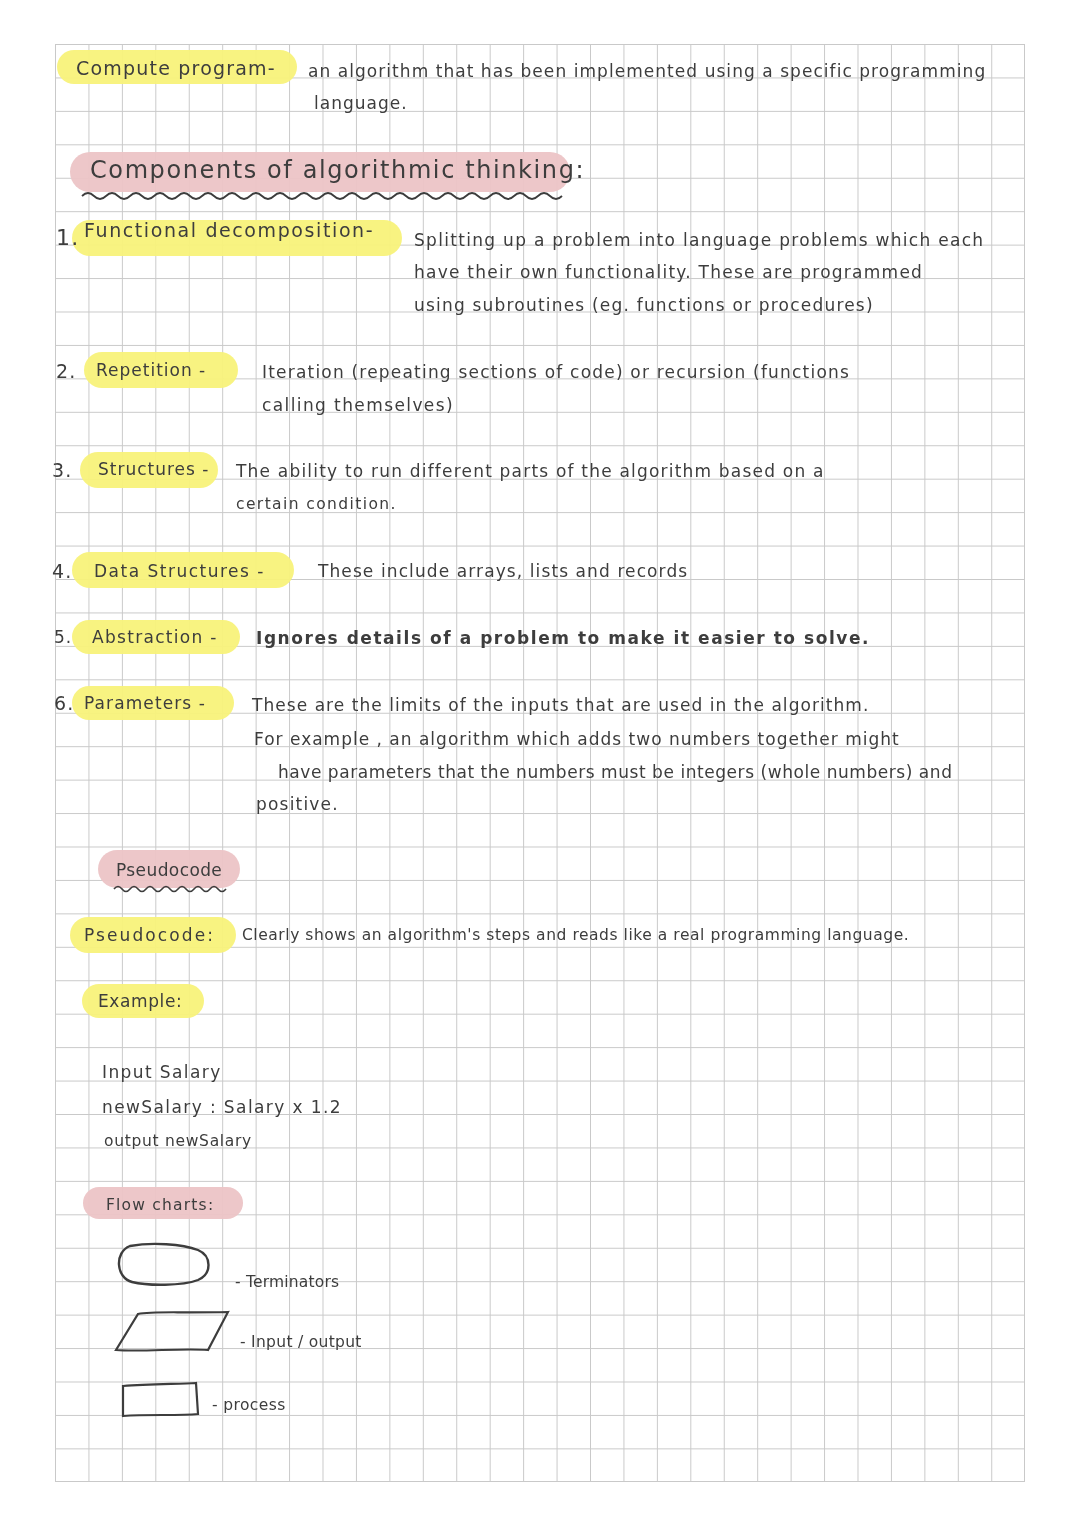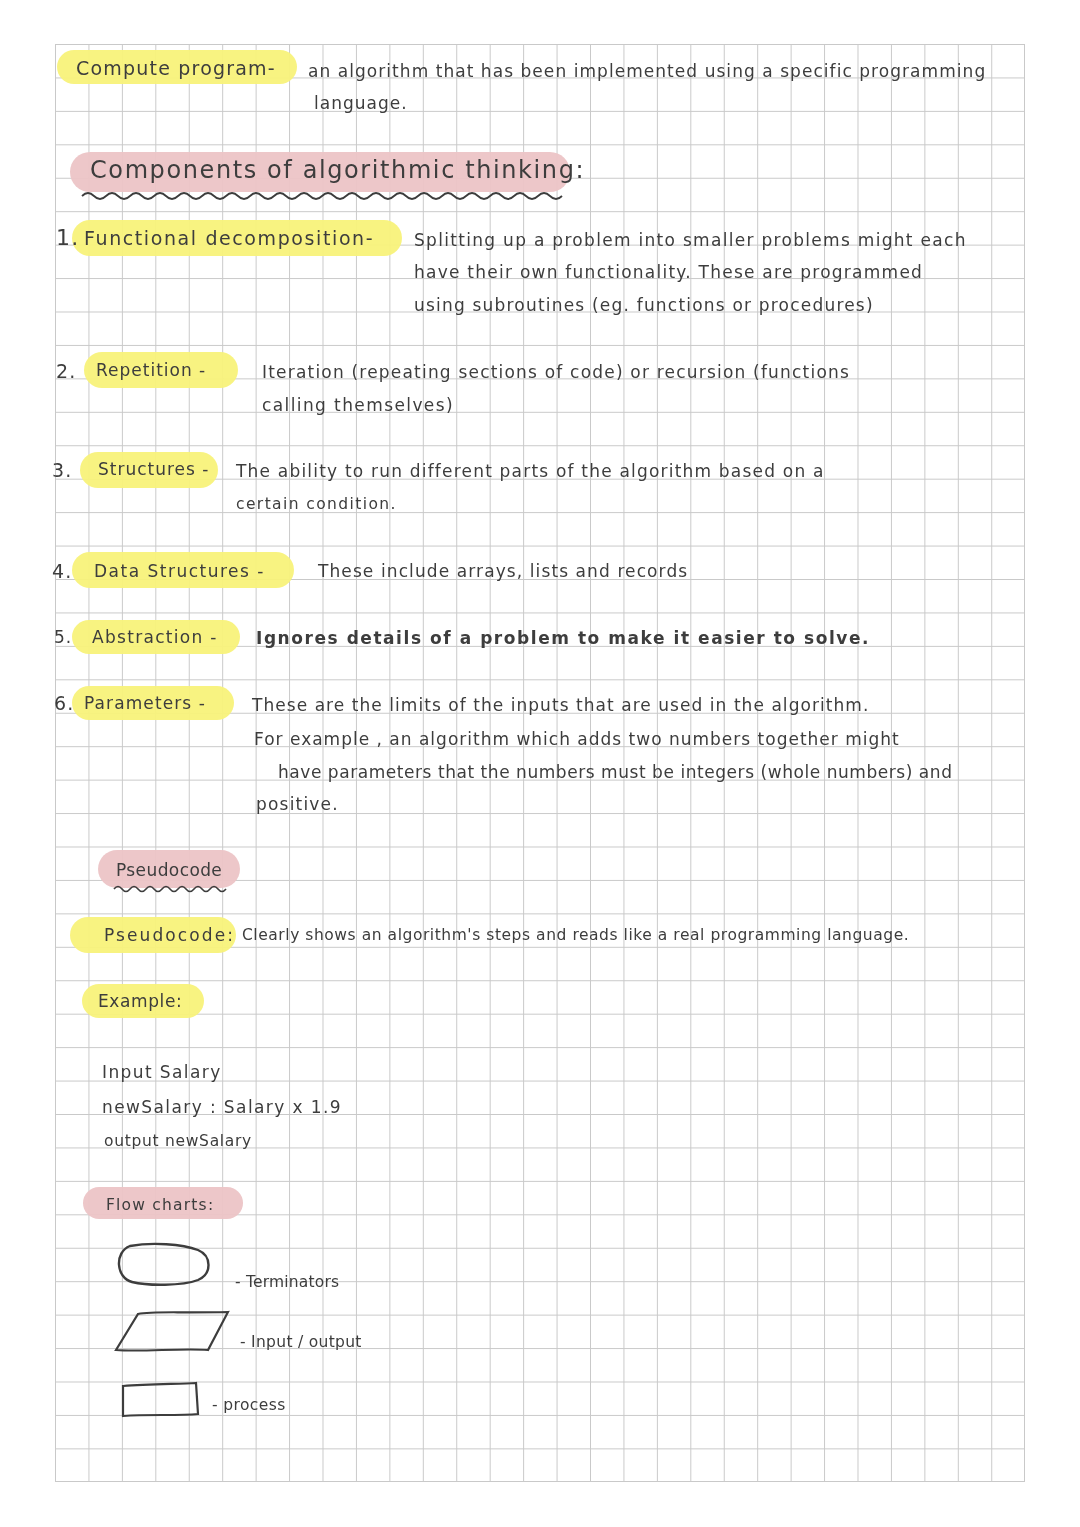--- a/index.html
+++ b/index.html
@@ -40,22 +40,22 @@
   <div class="ink sm" style="left:314px; top:103px;">language.</div>
 
   <div class="hl-p" style="left:70px; top:152px; width:500px; height:40px;"></div>
   <div class="ink" style="left:90px; top:170px; font-size:24px; letter-spacing:1.6px;">Components of algorithmic thinking:</div>
   <svg class="squiggle" style="left:80px; top:188px;" width="485" height="14" viewBox="0 0 485 14">
     <path d="M2 8 q6 -6 12 0 t12 0 t12 0 t12 0 t12 0 t12 0 t12 0 t12 0 t12 0 t12 0 t12 0 t12 0 t12 0 t12 0 t12 0 t12 0 t12 0 t12 0 t12 0 t12 0 t12 0 t12 0 t12 0 t12 0 t12 0 t12 0 t12 0 t12 0 t12 0 t12 0 t12 0 t12 0 t12 0 t12 0 t12 0 t12 0 t12 0 t12 0 t12 0 t12 0" fill="none" stroke="#3d3d3d" stroke-width="1.8"></path>
   </svg>
 
   <div class="hl-y" style="left:72px; top:220px; width:330px; height:36px;"></div>
   <div class="ink" style="left:56px; top:238px; font-size:22px;">1.</div>
-  <div class="ink" style="left:84px; top:238px; letter-spacing:1.6px;">Functional decomposition-</div>
-  <div class="ink sm" style="left:414px; top:240px; letter-spacing:1.3px;">Splitting up a problem into smaller problems might each</div>
+  <div class="ink" style="left:84px; top:230px; letter-spacing:1.6px;">Functional decomposition-</div>
+  <div class="ink sm" style="left:414px; top:240px; letter-spacing:1.3px;">Splitting up a problem into language problems which each</div>
   <div class="ink sm" style="left:414px; top:305px; letter-spacing:1.2px;">using  subroutines (eg. functions or procedures)</div>
   <div class="ink sm" style="left:414px; top:272px; letter-spacing:1.25px;">have their  own  functionality.  These are programmed</div>
 
   <div class="hl-y" style="left:84px; top:352px; width:154px; height:36px;"></div>
   <div class="ink" style="left:56px; top:371px;">2.</div>
   <div class="ink sm" style="left:96px; top:370px;">Repetition -</div>
   <div class="ink sm" style="left:262px; top:372px; letter-spacing:1.2px;">Iteration (repeating sections of code)  or recursion (functions</div>
   <div class="ink sm" style="left:262px; top:405px; letter-spacing:1.4px;">calling  themselves)</div>
 
   <div class="hl-y" style="left:80px; top:452px; width:138px; height:36px;"></div>
@@ -82,28 +82,28 @@
   <div class="ink sm" style="left:254px; top:772px; letter-spacing:0.55px;margin-left:24px;">have parameters that the  numbers must be  integers (whole numbers) and</div>
   <div class="ink sm" style="left:256px; top:804px; letter-spacing:1.2px;">positive.</div>
 
   <div class="hl-p" style="left:98px; top:850px; width:142px; height:38px;"></div>
   <div class="ink sm" style="left:116px; top:870px; letter-spacing:0.4px;">Pseudocode</div>
   <svg class="squiggle" style="left:112px; top:882px;" width="120" height="12" viewBox="0 0 120 12">
     <path d="M2 7 q4 -5 8 0 t8 0 t8 0 t8 0 t8 0 t8 0 t8 0 t8 0 t8 0 t8 0 t8 0 t8 0 t8 0 t8 0" fill="none" stroke="#3d3d3d" stroke-width="1.6"></path>
   </svg>
 
   <div class="hl-y" style="left:70px; top:917px; width:166px; height:36px;"></div>
-  <div class="ink sm" style="left:84px; top:935px; letter-spacing:2.1px;margin-left:20px;">Pseudocode:</div>
+  <div class="ink sm" style="left:84px; top:935px; letter-spacing:2.1px;">Pseudocode:</div>
   <div class="ink xs" style="left:242px; top:936px; letter-spacing:0.55px;">Clearly  shows  an  algorithm's steps  and reads like a real programming language.</div>
 
   <div class="hl-y" style="left:82px; top:984px; width:122px; height:34px;"></div>
   <div class="ink sm" style="left:98px; top:1001px; letter-spacing:0.6px;">Example:</div>
 
   <div class="ink sm" style="left:102px; top:1072px; letter-spacing:1.4px;">Input  Salary</div>
-  <div class="ink sm" style="left:102px; top:1107px; letter-spacing:1.4px;">newSalary   : Salary  x 1.9</div>
+  <div class="ink sm" style="left:102px; top:1107px; letter-spacing:1.4px;">newSalary   : Salary  x 1.2</div>
   <div class="ink xs" style="left:104px; top:1142px; letter-spacing:0.7px;">output  newSalary</div>
 
   <div class="hl-p" style="left:83px; top:1187px; width:160px; height:32px;"></div>
   <div class="ink xs" style="left:106px; top:1206px; letter-spacing:1.2px;">Flow charts:</div>
 
   <svg class="shape" style="left:112px; top:1240px;" width="104" height="48" viewBox="0 0 104 48">
     <path d="M18 6 C40 2, 70 4, 86 10 C100 16, 100 34, 86 40 C70 46, 36 46, 20 42 C4 38, 2 12, 18 6 Z" fill="none" stroke="#3d3d3d" stroke-width="2.4"></path>
   </svg>
   <div class="ink xs" style="left:235px; top:1275px; letter-spacing:0.2px;margin-top:8px;">- Terminators</div>
 

